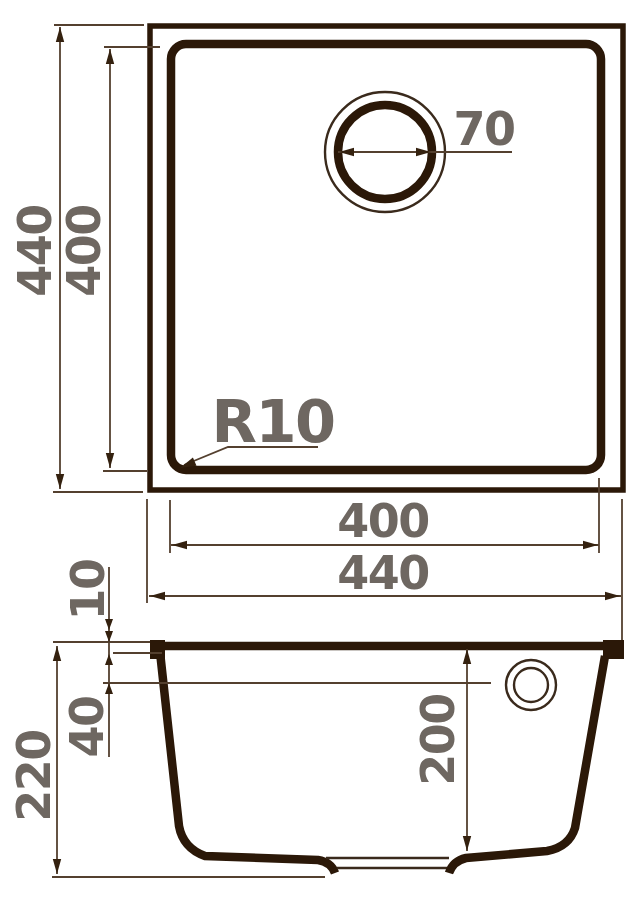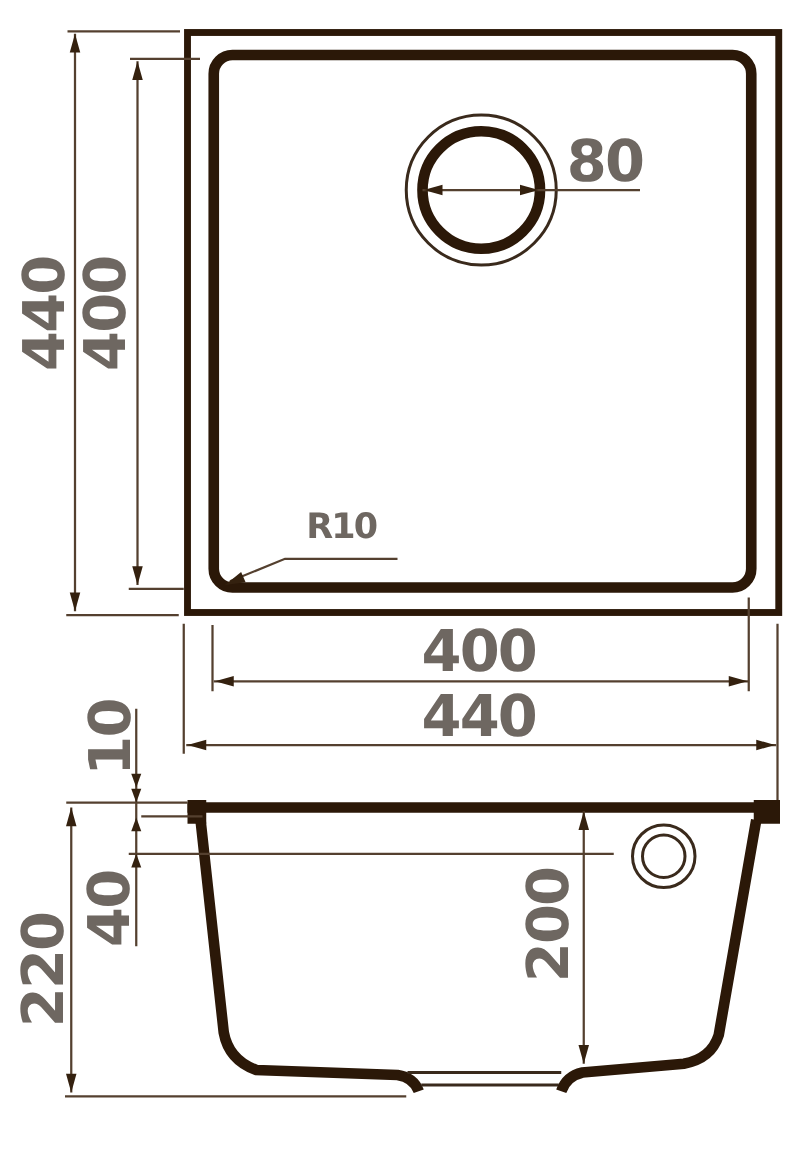--- a/index.html
+++ b/index.html
@@ -105,22 +105,22 @@
     <polygon class="arrow" points="109,654 105,665 113,665"></polygon>
     <polygon class="arrow" points="109,683 105,694 113,694"></polygon>
 
     <path d="M467,649 V851" class="thin"></path>
     <polygon class="arrow" points="467,649 462.8,664 471.2,664"></polygon>
     <polygon class="arrow" points="467,851 462.8,836 471.2,836"></polygon>
   </svg>
 
   <div class="dim-label v" style="left:35px;top:251px">440</div>
   <div class="dim-label v" style="left:84px;top:251px">400</div>
-  <div class="dim-label" style="left:484px;top:129px">80</div>
-  <div class="dim-label" style="left:273px;top:421px;font-size:28px">R10</div>
+  <div class="dim-label" style="left:484px;top:129px">70</div>
+  <div class="dim-label" style="left:273px;top:421px;font-size:59px">R10</div>
   <div class="dim-label" style="left:383px;top:521px">400</div>
   <div class="dim-label" style="left:383px;top:573px">440</div>
 
   <div class="dim-label v" style="left:88px;top:590px">10</div>
   <div class="dim-label v" style="left:34px;top:776px">220</div>
   <div class="dim-label v" style="left:87px;top:727px">40</div>
   <div class="dim-label v" style="left:438px;top:740px">200</div>
 
 </div>
 

